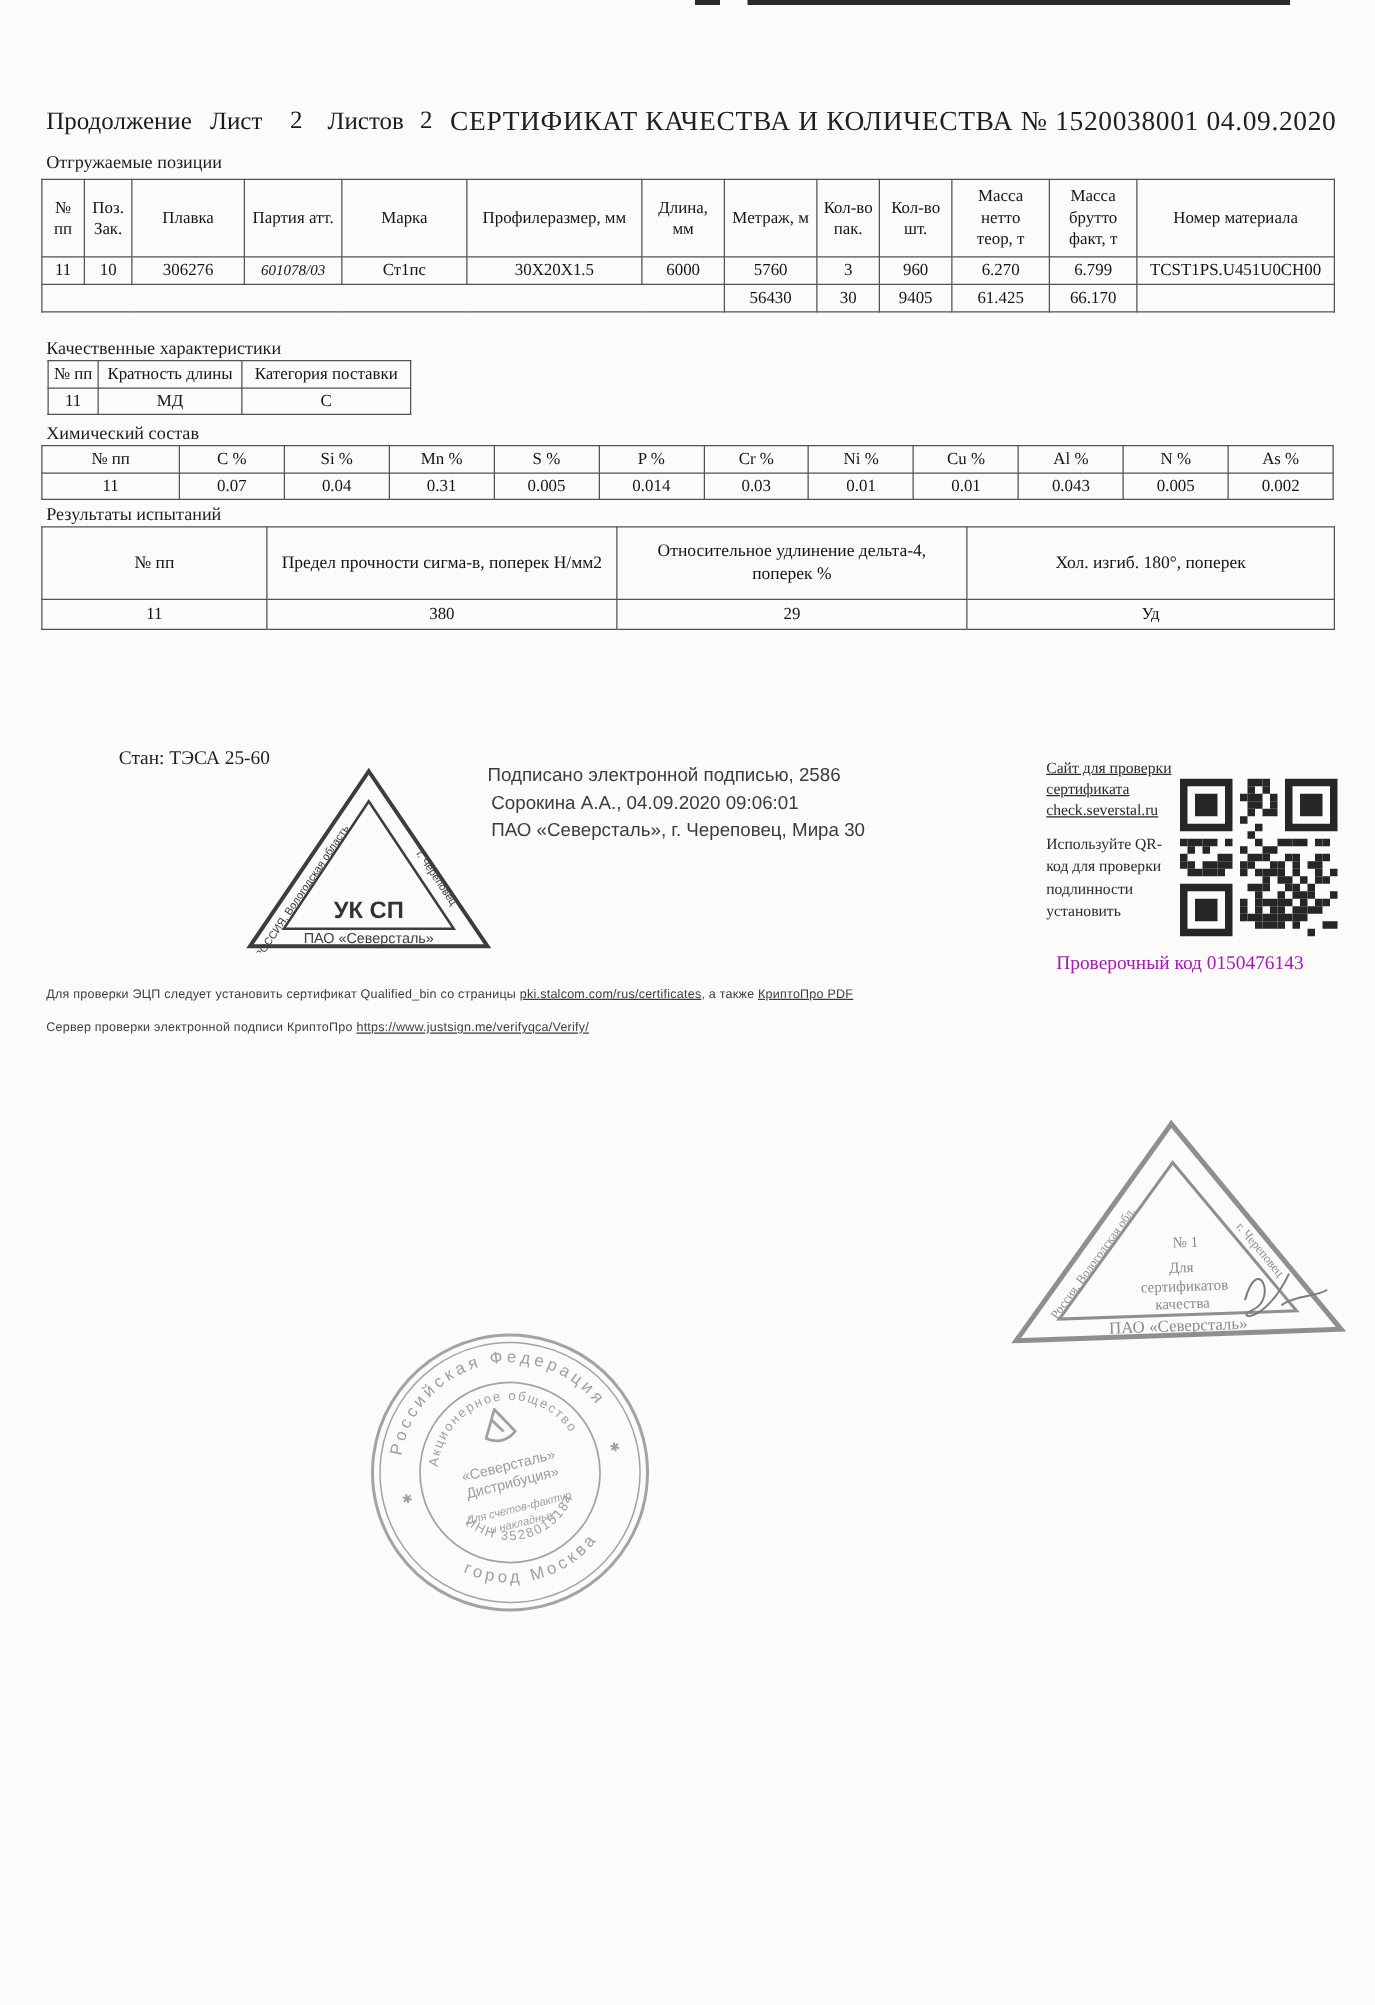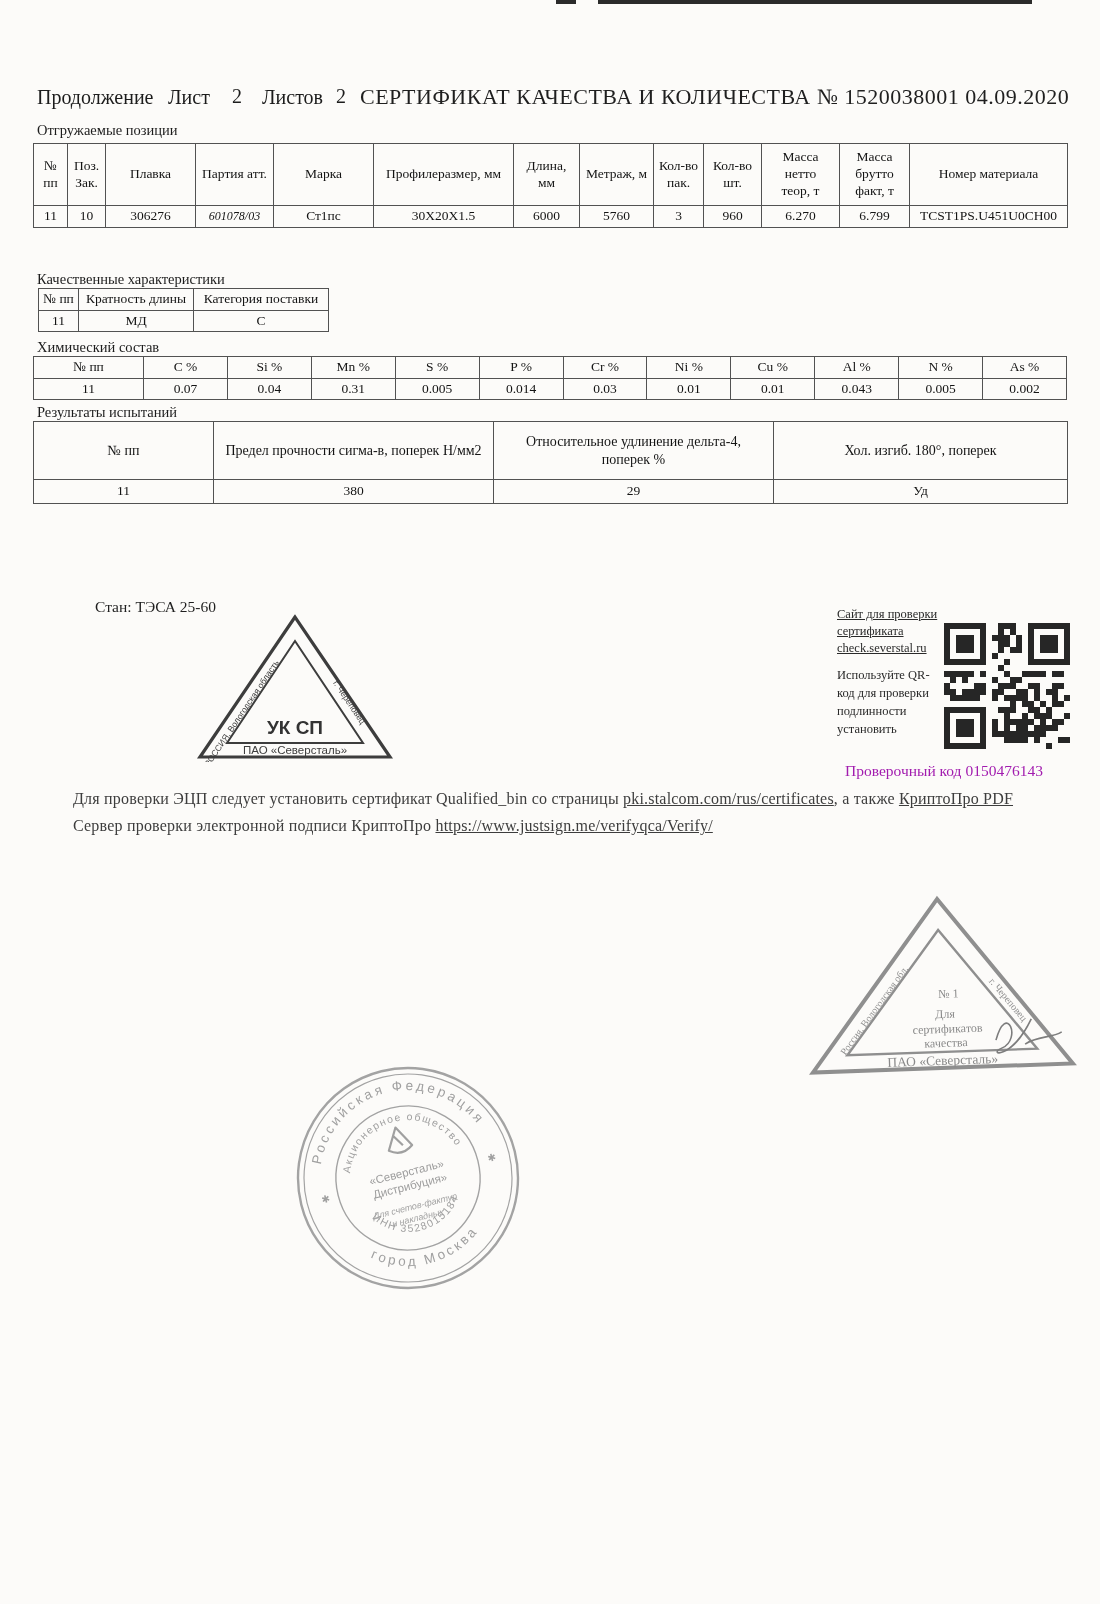--- a/index.html
+++ b/index.html
@@ -36,21 +36,21 @@
   .note { font-size:14.5px; line-height:1.55; color:#1b1b1b; }
   .mill { font-size:15.5px; }
 
   .sig { font-family:"Liberation Sans", "DejaVu Sans", sans-serif; font-size:15px; line-height:22px; color:#3c3c3c; }
   .sig div:nth-child(2), .sig div:nth-child(3) { padding-left:3px; }
 
   .verif-link { font-size:12.5px; line-height:17px; text-decoration:underline; color:#2a2a2a; display:inline-block; width:112px; }
   .verif-hint { font-size:12.5px; line-height:18px; color:#2a2a2a; width:100px; }
   .verif-code { font-size:15.5px; color:#a21caf; }
 
-  .fine { font-family:Liberation Serif, serif; font-size:16px; color:#3d3d3d; letter-spacing:0.2px;margin-left:36px; }
+  .fine { font-family:Liberation Sans, sans-serif; font-size:10px; color:#3d3d3d; letter-spacing:0.2px; }
   .fine a, .fine .lnk { color:#3d3d3d; text-decoration:underline; }
 
   
   .qr { position:absolute; width:126px; height:126px; background:#fcfbf9; }
   .qr-cells { position:absolute; left:0; top:0; display:grid; grid-template-columns:repeat(21,6px); grid-template-rows:repeat(21,6px); }
   .qr-cells div { background:#262626; }
   .finder { position:absolute; width:42px; height:42px; border:6px solid #262626; }
   .finder::after { content:""; display:block; width:18px; height:18px; margin:6px; background:#262626; }
   .f-tl { left:0; top:0; } .f-tr { right:0; top:0; } .f-bl { left:0; bottom:0; }
 
@@ -126,20 +126,29 @@
       <td>Ст1пс</td>
       <td>30X20X1.5</td>
       <td>6000</td>
       <td>5760</td>
       <td>3</td>
       <td>960</td>
       <td>6.270</td>
       <td>6.799</td>
       <td>TCST1PS.U451U0CH00</td>
     </tr>
+    <tr>
+      <td colspan="7"></td>
+      <td>56430</td>
+      <td>30</td>
+      <td>9405</td>
+      <td>61.425</td>
+      <td>66.170</td>
+      <td></td>
+    </tr>
   </tbody>
     </table>
 
   <div class="abs section-title" style="left:37px; top:271px;">Качественные характеристики</div>
   <table class="abs tbl-small" style="left:38px; top:288px; width:290px;">
     <colgroup>
         <col style="width:40px">
         <col style="width:115px">
         <col style="width:135px">
       </colgroup>
@@ -237,20 +246,25 @@
     <g stroke="#3d3d3d" fill="none">
       <polygon points="100,5 5,145 195,145" stroke-width="3.2"></polygon>
       <polygon points="100,29 32,131 168,131" stroke-width="2"></polygon>
     </g>
     <text transform="translate(49,103) rotate(-56)" font-size="8.6" fill="#3d3d3d" text-anchor="middle">РОССИЯ, Вологодская область</text>
     <text transform="translate(152,92) rotate(56)" font-size="8.6" fill="#3d3d3d" text-anchor="middle">г. Череповец</text>
     <text x="100" y="122" font-size="19" font-weight="bold" fill="#333" text-anchor="middle">УК СП</text>
     <text x="100" y="142" font-size="11.5" fill="#3d3d3d" text-anchor="middle">ПАО «Северсталь»</text>
   </svg>
 
+  <div class="abs sig" style="left:390px; top:610px;">
+    <div>Подписано электронной подписью, 2586</div>
+    <div>Сорокина А.А., 04.09.2020 09:06:01</div>
+    <div>ПАО «Северсталь», г. Череповец, Мира 30</div>
+  </div>
 
   <div class="abs" style="left:837px; top:606px;">
     <span class="verif-link">Сайт для проверки сертификата check.severstal.ru</span>
     <div class="verif-hint" style="margin-top:9px;">Используйте QR-код для проверки подлинности установить</div>
   </div>
 
   <div class="qr" style="left:944px; top:623px;">
     <div class="qr-cells">
         <div style="grid-row-start: 1; grid-column-start: 10;"></div>
         <div style="grid-row-start: 1; grid-column-start: 11;"></div>

